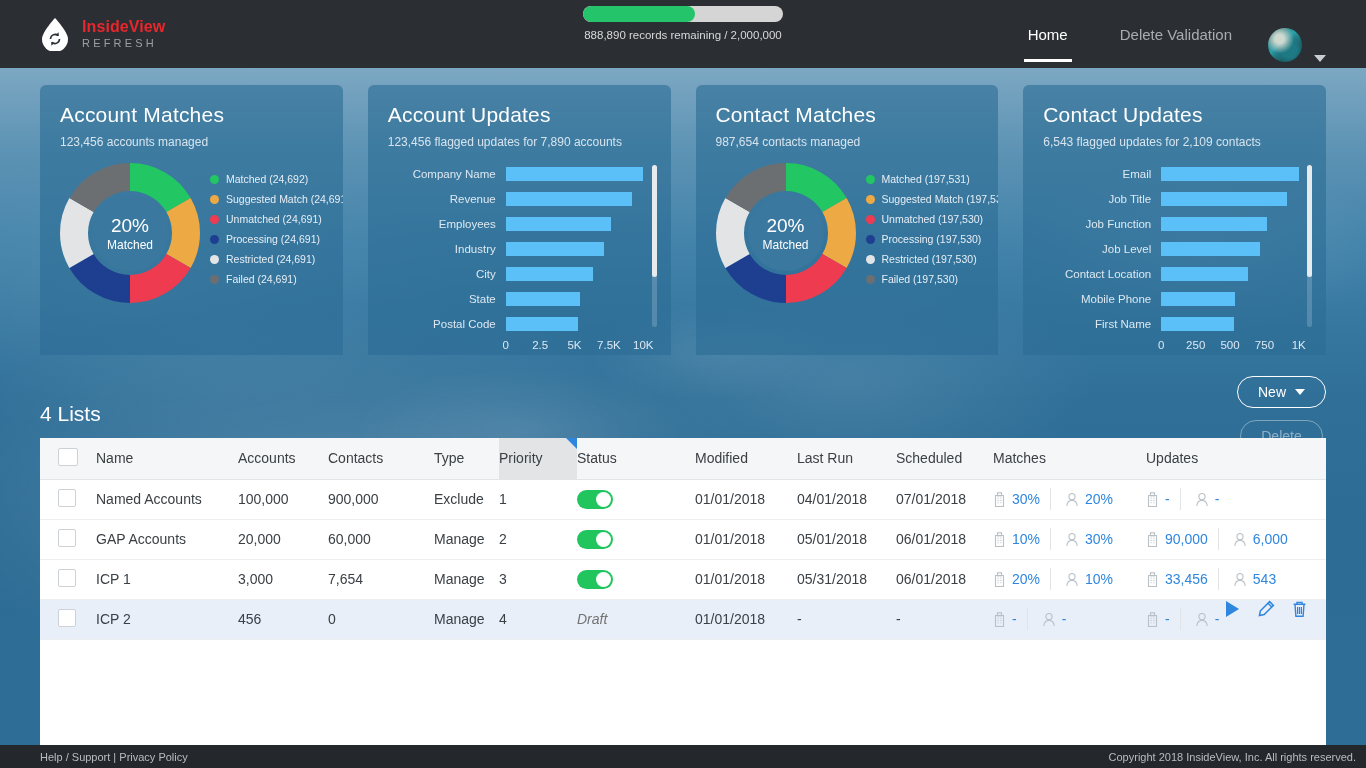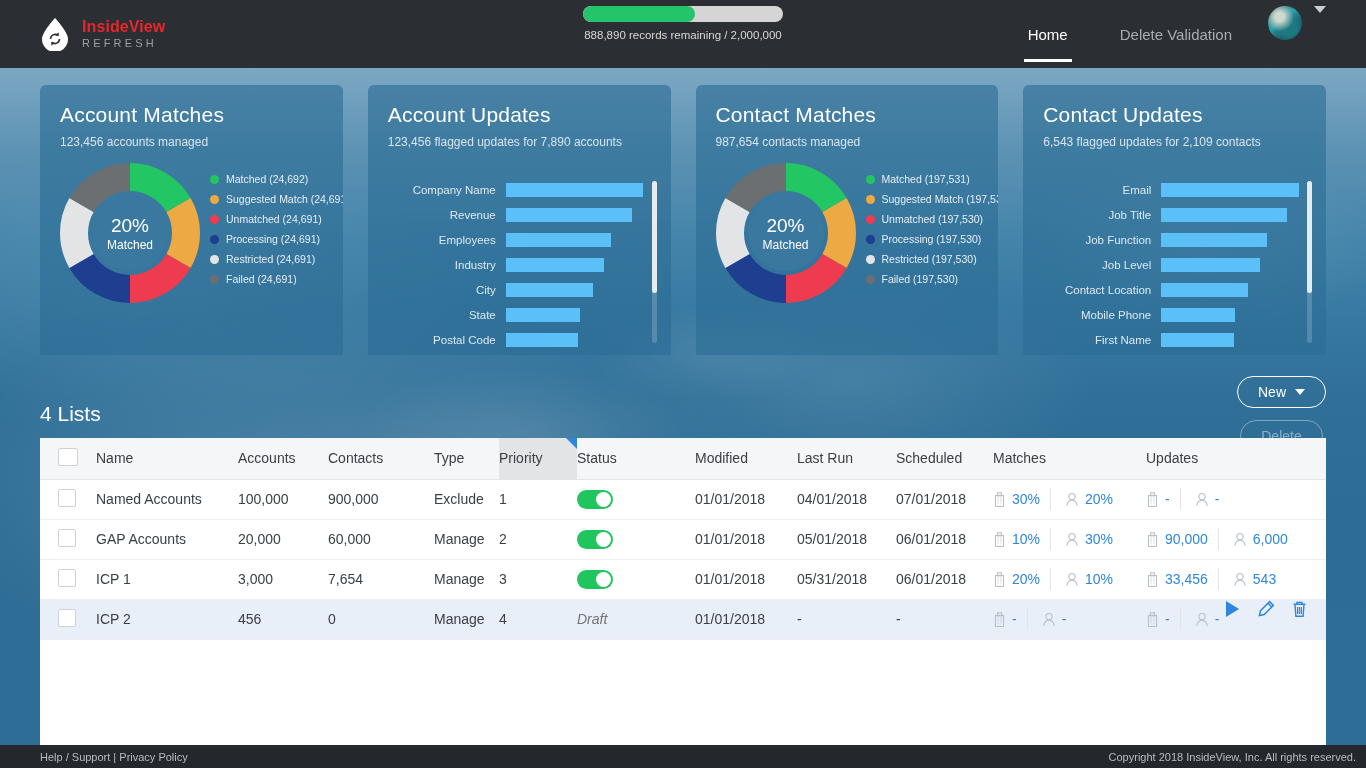--- a/index.html
+++ b/index.html
@@ -54,21 +54,21 @@
     position: absolute; left: 0; right: 0; top: 6px; margin: 0 auto;
     width: 300px; text-align: center;
   }
   .progress-track {
     width: 200px; height: 16px; border-radius: 8px; background: #d5d5d5;
     margin: 0 auto; overflow: hidden;
   }
   .progress-fill { height: 100%; background: #23c46a; border-radius: 8px; }
   .progress-label { color: #d8d8d8; font-size: 11.5px; margin-top: 7px; }
 
-  .nav { position: absolute; right: 40px; display: flex; align-items: flex-start; height: 56px; }
+  .nav { position: absolute; right: 40px; display: flex; align-items: flex-end; height: 56px; }
   .nav-item {
     color: #a7adb3; font-size: 15px; padding: 0 8px; height: 56px;
     display: flex; align-items: center; position: relative; cursor: pointer;
   }
   .nav-item.active { color: #fff; }
   .nav-item.active::after {
     content: ""; position: absolute; left: 4px; right: 4px; bottom: 0; height: 3px; background: #fff;
   }
   .nav-gap { width: 36px; }
   .avatar {
@@ -108,21 +108,21 @@
     color: #fff;
   }
   .donut .hole .pct { font-size: 19px; }
   .donut .hole .lbl { font-size: 12px; margin-top: 1px; }
   .legend { margin-left: 10px; margin-top: 10px; }
   .legend-row { display: flex; align-items: center; margin-bottom: 8px; }
   .legend-dot { width: 9px; height: 9px; border-radius: 50%; margin-right: 7px; flex: none; }
   .legend-label { color: #e6eef5; font-size: 10.5px; white-space: nowrap; }
 
   
-  .barchart { margin-top: 28px; position: relative; height: 182px; }
+  .barchart { margin-top: 12px; position: relative; height: 182px; }
   .bar-row { display: flex; align-items: center; height: 25px; }
   .bar-name { width: 118px; text-align: right; color: #dce8f1; font-size: 11.5px; padding-right: 10px; white-space: nowrap; }
   .bar-track { flex: 1; height: 14px; position: relative; }
   .bar-fill { height: 14px; background: #5bc0f8; }
   .axis {
     display: flex; margin-left: 118px; margin-top: 3px; color: #dce8f1; font-size: 11.5px;
     position: relative; height: 16px;
   }
   .axis span { position: absolute; transform: translateX(-50%); }
   .vscroll {

